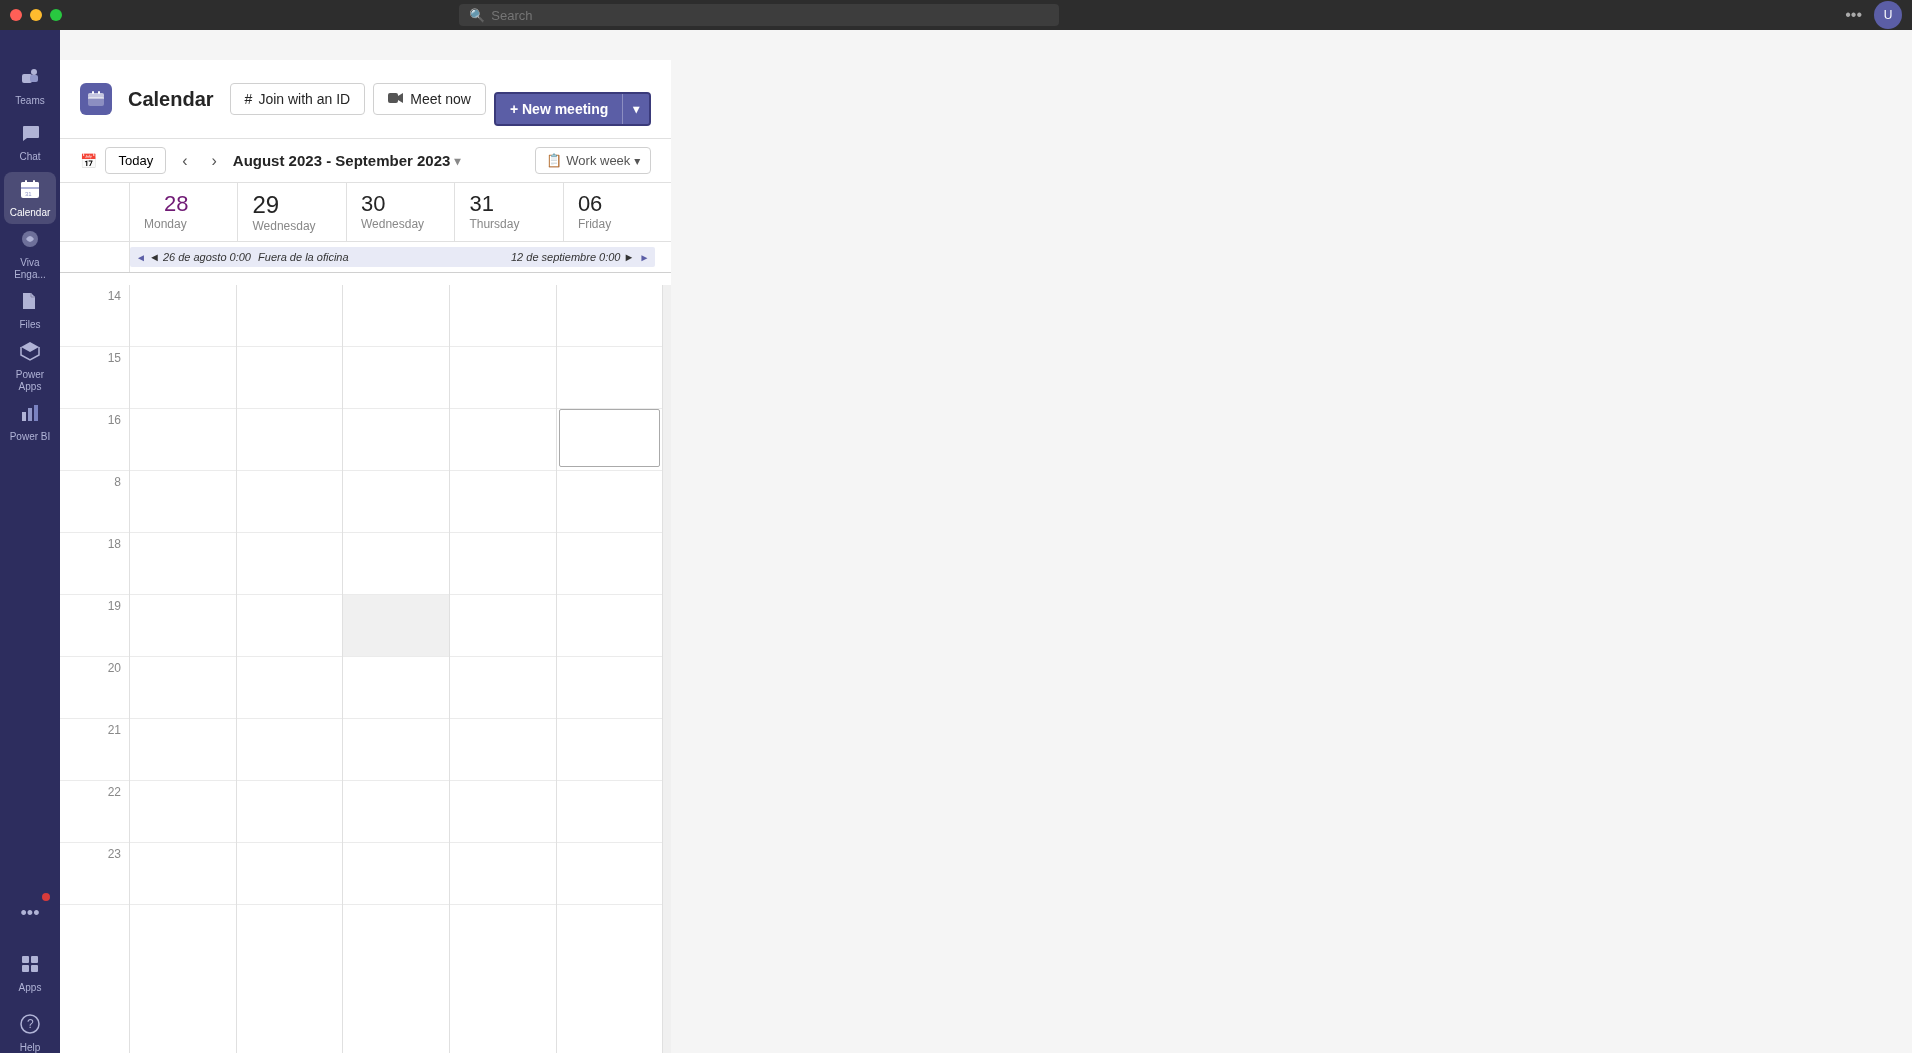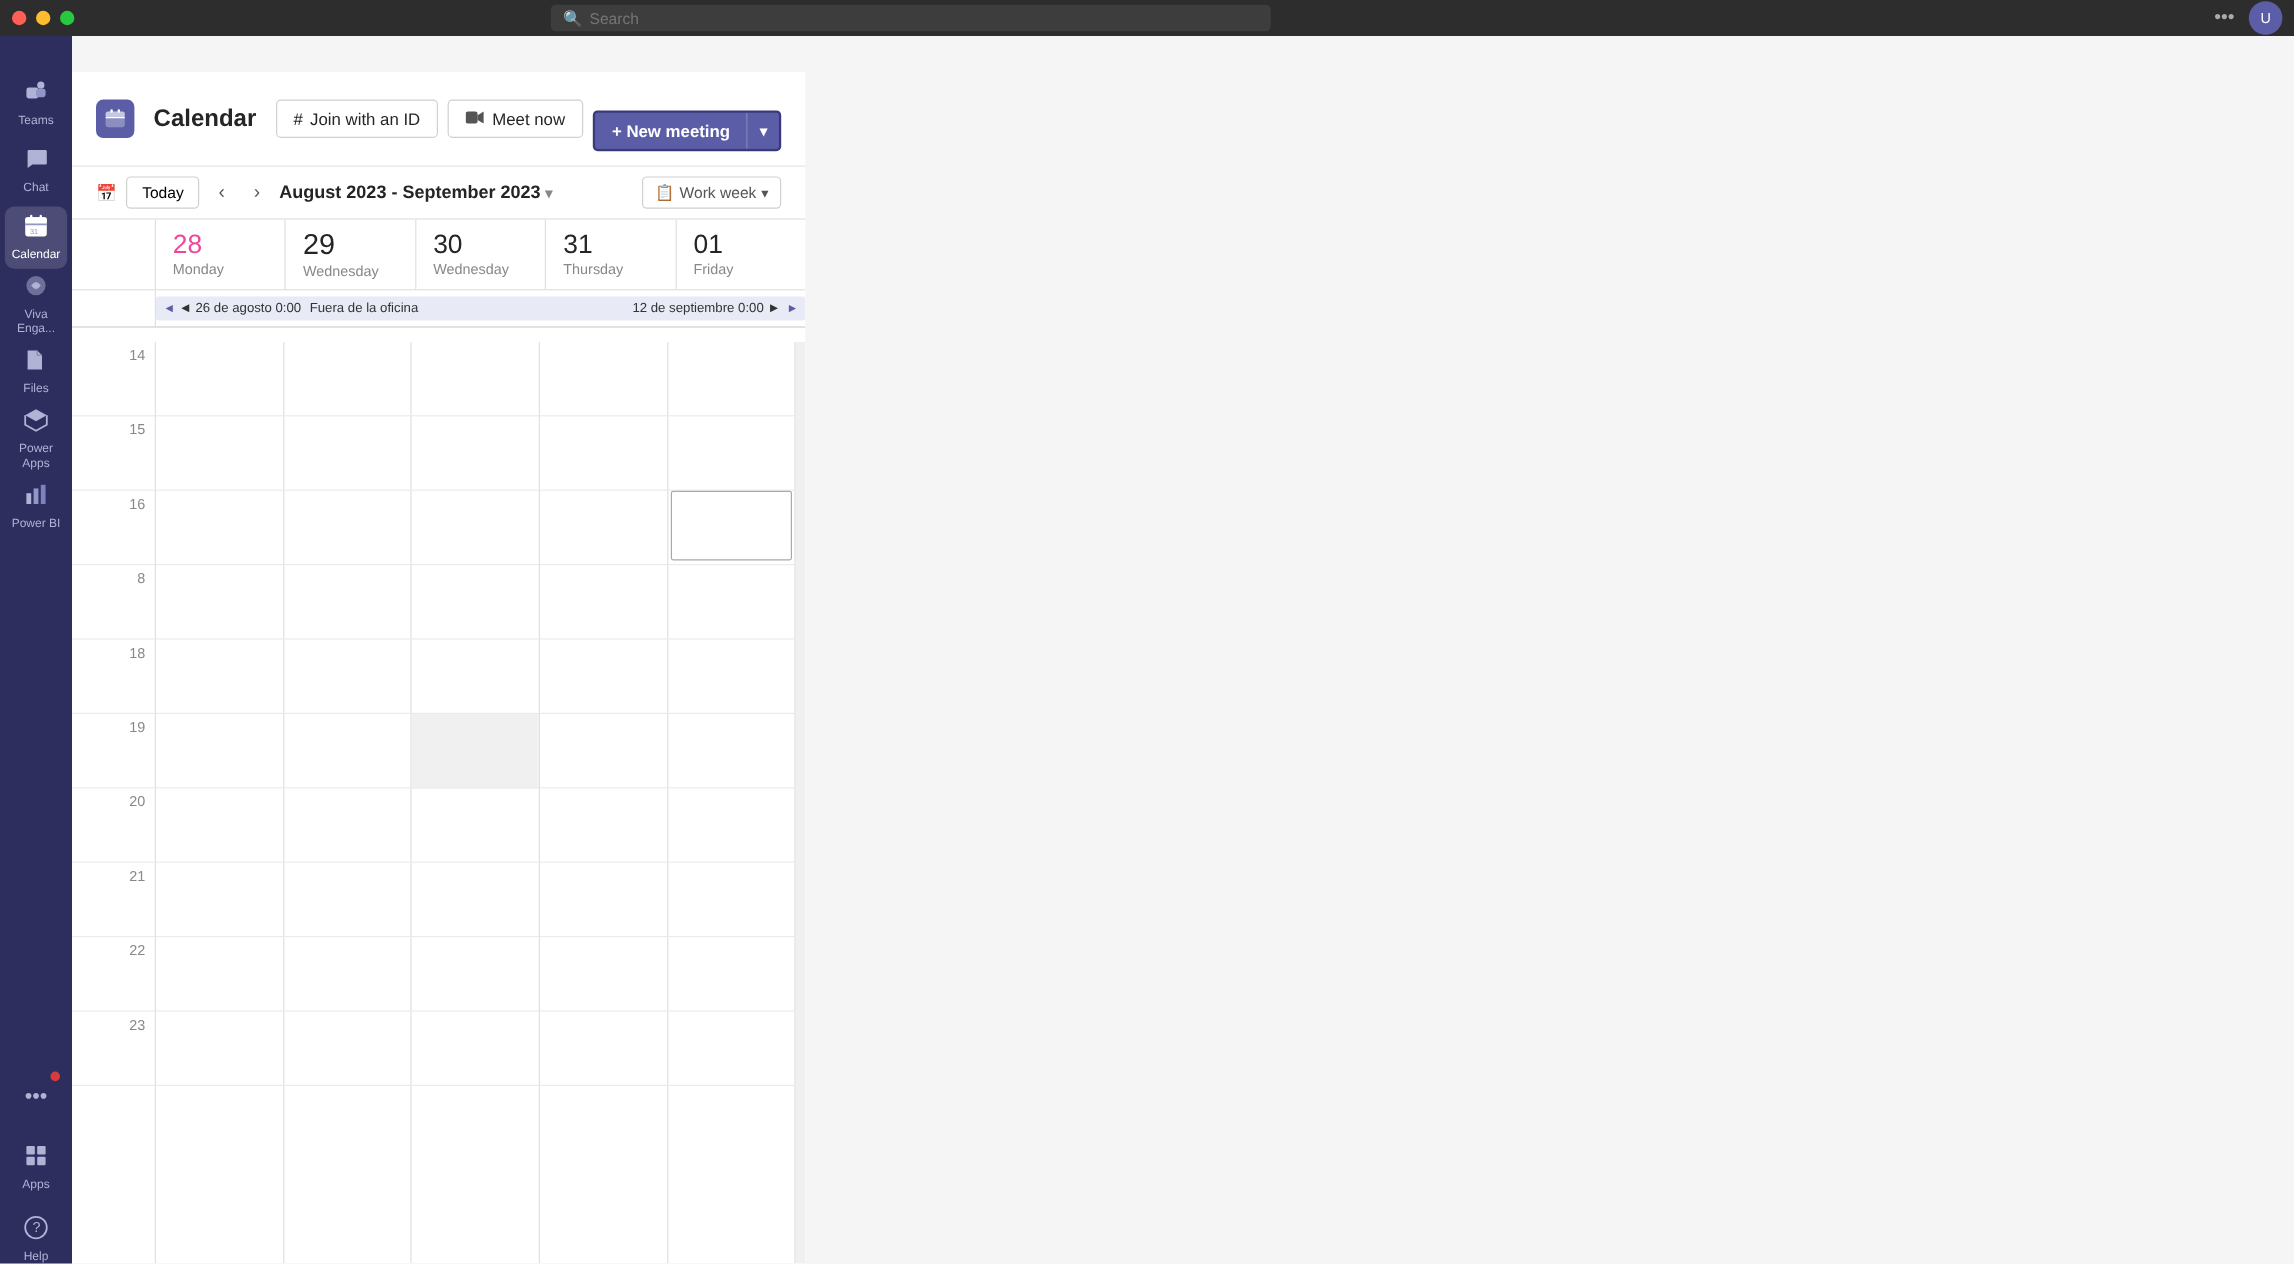--- a/index.html
+++ b/index.html
@@ -251,47 +251,47 @@
         <span style="font-size:12px;">▾</span>
       </div>
     </div>
 
     <div style="display:flex; flex-direction:column; flex:1; overflow:hidden;">
 
       <div style="display:flex; border-bottom:1px solid #e0e0e0;">
         <div style="width:70px; flex-shrink:0; border-right:1px solid #e0e0e0;"></div>
         <div style="flex:1; display:flex;">
           <div style="flex:1; padding:8px 0 8px 14px; border-right:1px solid #e0e0e0;">
-            <div style="font-size:22px; font-weight:300; color:#ec4899;">28</div>
+            <div style="font-size:22px; font-weight:300; color:#701a75;margin-left:20px;">28</div>
             <div style="font-size:12px; color:#888;">Monday</div>
           </div>
           <div style="flex:1; padding:8px 0 8px 14px; border-right:1px solid #e0e0e0;">
             <div style="font-size:24px; font-weight:300; color:#252525;">29</div>
             <div style="font-size:12px; color:#888;">Wednesday</div>
           </div>
           <div style="flex:1; padding:8px 0 8px 14px; border-right:1px solid #e0e0e0;">
             <div style="font-size:22px; font-weight:300; color:#252525;">30</div>
             <div style="font-size:12px; color:#888;">Wednesday</div>
           </div>
           <div style="flex:1; padding:8px 0 8px 14px; border-right:1px solid #e0e0e0;">
             <div style="font-size:22px; font-weight:300; color:#252525;">31</div>
             <div style="font-size:12px; color:#888;">Thursday</div>
           </div>
           <div style="flex:1; padding:8px 0 8px 14px;">
-            <div style="font-size:22px; font-weight:300; color:#252525;">01</div>
+            <div style="font-size:22px; font-weight:300; color:#252525;">06</div>
             <div style="font-size:12px; color:#888;">Friday</div>
           </div>
         </div>
       </div>
 
       <div style="display:flex; border-bottom:1px solid #d0d0d0; min-height:30px; position:relative;">
         <div style="width:70px; flex-shrink:0; border-right:1px solid #e0e0e0;"></div>
         <div style="flex:1; position:relative; min-height:30px;">
 
-          <div style="position:absolute; top:5px; left:0; right:0; height:20px; background:#e8eaf6; display:flex; align-items:center; justify-content:space-between; padding:0 6px; font-size:11px; color:#333; border-radius:2px;">
+          <div style="position:absolute; top:5px; left:0; right:16px; height:20px; background:#e8eaf6; display:flex; align-items:center; justify-content:space-between; padding:0 6px; font-size:11px; color:#333; border-radius:2px;font-style:italic;">
             <span>
               <span style="color:#5b5ea6; font-size:10px;">◄</span>
               <span>◄ 26 de agosto 0:00</span>
               <span style="font-weight:500; margin-left:4px;">Fuera de la oficina</span>
             </span>
             <span>
               <span>12 de septiembre 0:00 ►</span>
               <span style="color:#5b5ea6; font-size:10px; margin-left:2px;">►</span>
             </span>
           </div>

